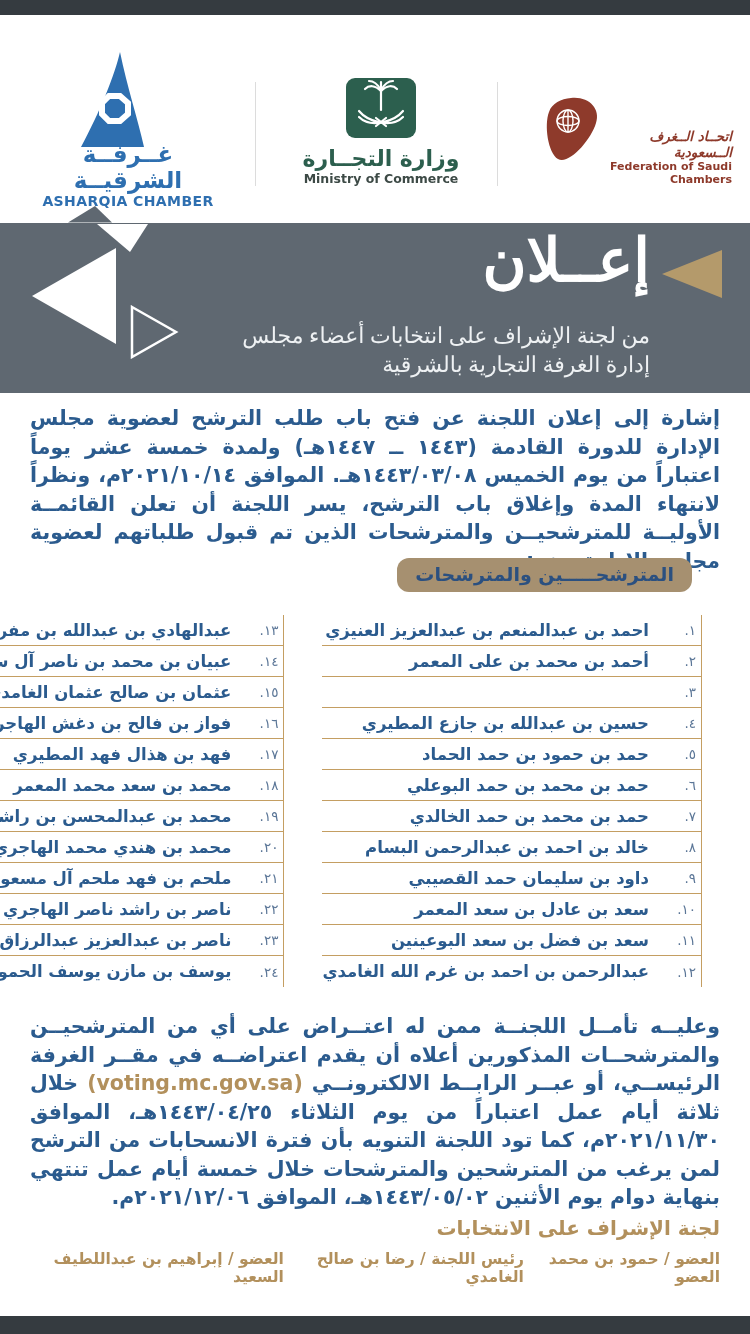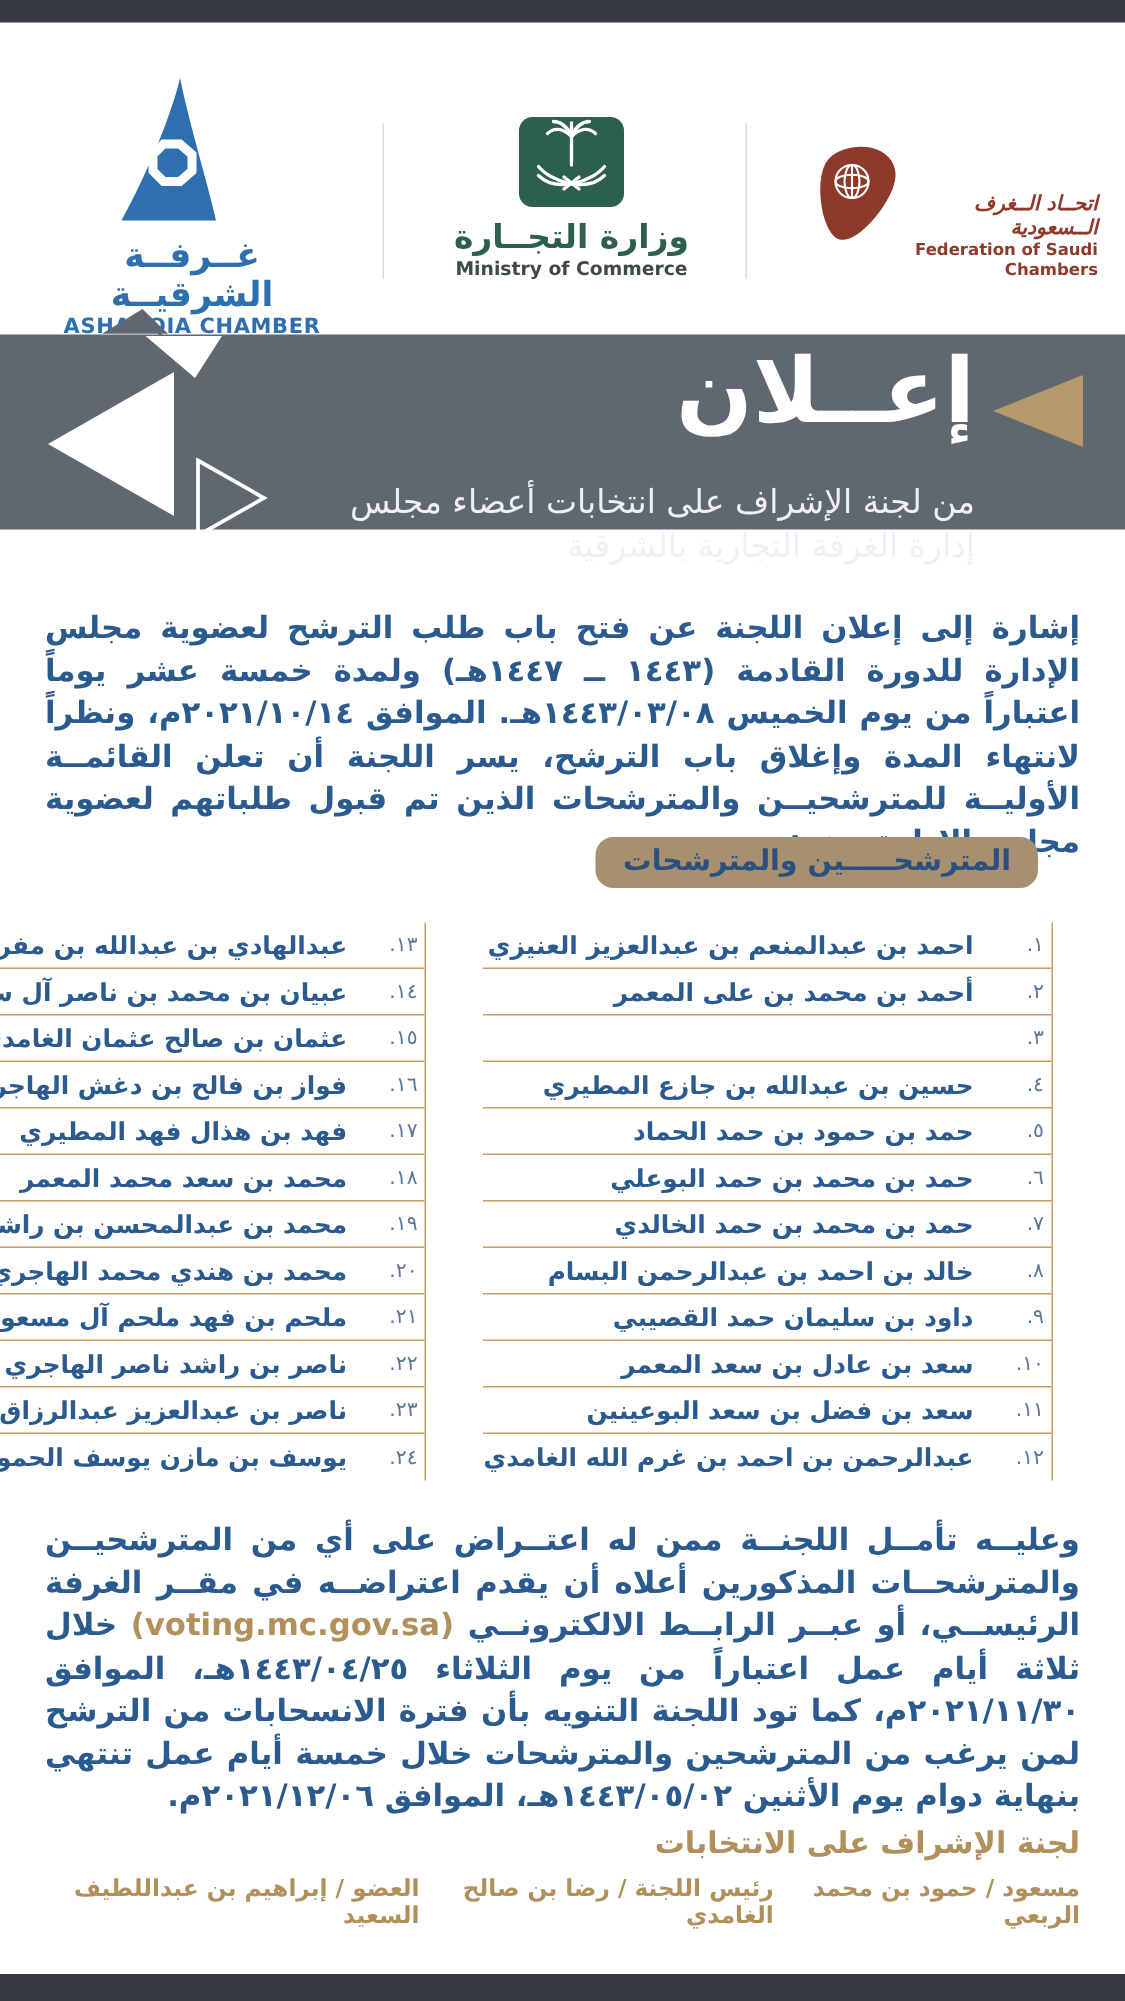--- a/index.html
+++ b/index.html
@@ -13,31 +13,31 @@
   #page{position:relative;width:750px;height:1334px;background:#fff;}
   .bar{position:absolute;left:0;width:750px;background:var(--bar);}
   #top-bar{top:0;height:15px;}
   #bottom-bar{top:1316px;height:18px;}
 
   
   .vdiv{position:absolute;top:82px;height:104px;width:1px;background:#dcdcdc;}
   .logo-text{position:absolute;text-align:center;}
   .logo-ar{font-size:22px;font-weight:bold;}
   .logo-en{font-size:14px;font-weight:bold;letter-spacing:.4px;}
-  #asharqia-text{left:28px;top:158px;width:200px;color:var(--logo-blue);}
+  #asharqia-text{left:28px;top:141px;width:200px;color:var(--logo-blue);}
   #asharqia-text .logo-ar{font-size:23px;}
   #moc-text{left:296px;top:146px;width:170px;color:var(--logo-green);}
   #moc-text .logo-en{font-size:12.5px;color:#3d4a46;letter-spacing:0;}
   #fsc-text{left:598px;top:128px;width:134px;color:var(--logo-maroon);text-align:right;direction:rtl;}
   #fsc-text .logo-ar{font-size:13.5px;font-style:italic;}
   #fsc-text .logo-en{font-size:11px;letter-spacing:0;font-weight:600;}
   svg{display:block;}
 
   
-  #banner{position:absolute;left:0;top:223px;width:750px;height:130px;background:var(--band);direction:rtl;}
+  #banner{position:absolute;left:0;top:223px;width:750px;height:170px;background:var(--band);direction:rtl;font-family:Liberation Serif, serif;}
   #banner-title{position:absolute;right:100px;top:-12px;color:#fff;font-size:60px;font-weight:bold;line-height:100px;}
   #banner-sub{position:absolute;right:100px;top:98px;color:#eef1f3;font-size:22px;line-height:29px;text-align:right;}
   #accent-tri{position:absolute;right:28px;top:27px;width:0;height:0;
     border-top:24px solid transparent;border-bottom:24px solid transparent;
     border-right:60px solid var(--accent);}
   #white-tri{position:absolute;left:32px;top:25px;width:0;height:0;
     border-top:48px solid transparent;border-bottom:48px solid transparent;
     border-right:84px solid #fff;}
   #outline-tri{position:absolute;left:130px;top:82px;}
   #band-notch{position:absolute;left:0;top:200px;}
@@ -273,19 +273,19 @@
           <span class="cnum">٢٤.</span>
           <span class="cname">يوسف بن مازن يوسف الحمودي</span>
         </div>
       </div>
   </div>
 
   <p id="closing-para" class="para"><span>وعليــه تأمــل اللجنــة ممن له اعتــراض على أي من المترشحيــن والمترشحــات المذكورين أعلاه أن يقدم اعتراضــه في مقــر الغرفة الرئيســي، أو عبــر الرابــط الالكترونــي </span><span dir="ltr" class="gold-link">(voting.mc.gov.sa)</span><span> خلال ثلاثة أيام عمل اعتباراً من يوم الثلاثاء ١٤٤٣/٠٤/٢٥هـ، الموافق ٢٠٢١/١١/٣٠م، كما تود اللجنة التنويه بأن فترة الانسحابات من الترشح لمن يرغب من المترشحين والمترشحات خلال خمسة أيام عمل تنتهي بنهاية دوام يوم الأثنين ١٤٤٣/٠٥/٠٢هـ، الموافق ٢٠٢١/١٢/٠٦م.</span></p>
 
   <div id="footer-title">لجنة الإشراف على الانتخابات</div>
   <div id="signatures">
-    <span>مسعود / حمود بن محمد الربعي</span>
+    <span>العضو / حمود بن محمد العضو</span>
     <span>رئيس اللجنة / رضا بن صالح الغامدي</span>
     <span>العضو / إبراهيم بن عبداللطيف السعيد</span>
   </div>
 
   <div id="bottom-bar" class="bar"></div>
 </div>
 
 </body></html>

